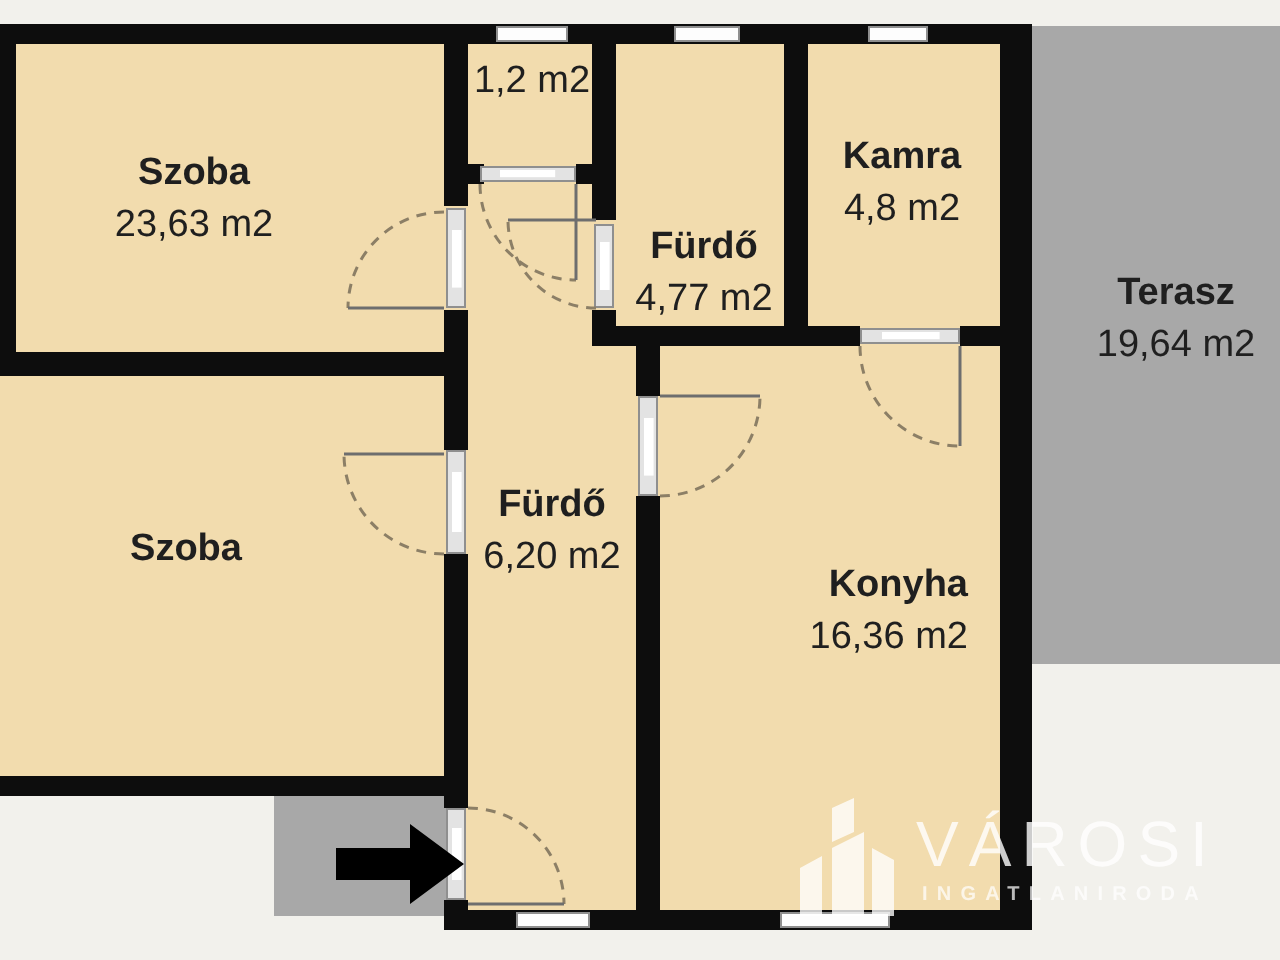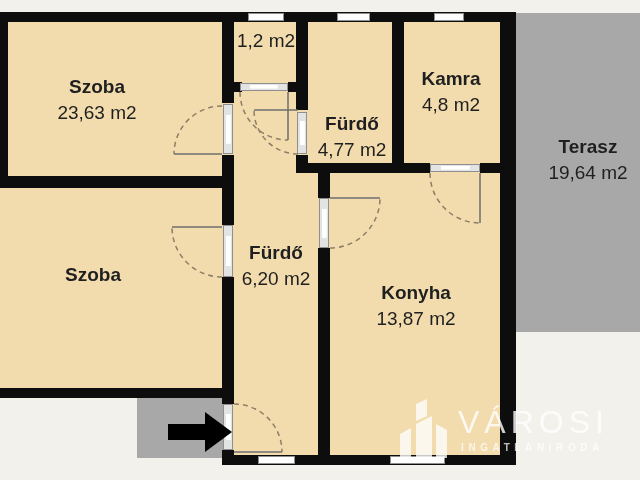--- a/index.html
+++ b/index.html
@@ -128,21 +128,21 @@
     <div class="room-name">Terasz</div>
     <div class="room-area">19,64 m2</div>
   </div>
   <div class="abs label" style="left:8px;top:262px;width:170px;">
     <div class="room-name">Szoba</div>
   </div>
   <div class="abs label" style="left:214px;top:240px;width:124px;">
     <div class="room-name">Fürdő</div>
     <div class="room-area">6,20 m2</div>
   </div>
-  <div class="abs label" style="left:348px;top:280px;width:136px;">
+  <div class="abs label" style="left:348px;top:280px;width:136px;text-align:right;">
     <div class="room-name">Konyha</div>
-    <div class="room-area">13,87 m2</div>
+    <div class="room-area">16,36 m2</div>
   </div>
 
   <div class="abs brand-name" style="left:458px;top:404px;">VÁROSI</div>
   <div class="abs brand-tagline" style="left:461px;top:442px;">INGATLANIRODA</div>
 
 </div>
 
 </body></html>

